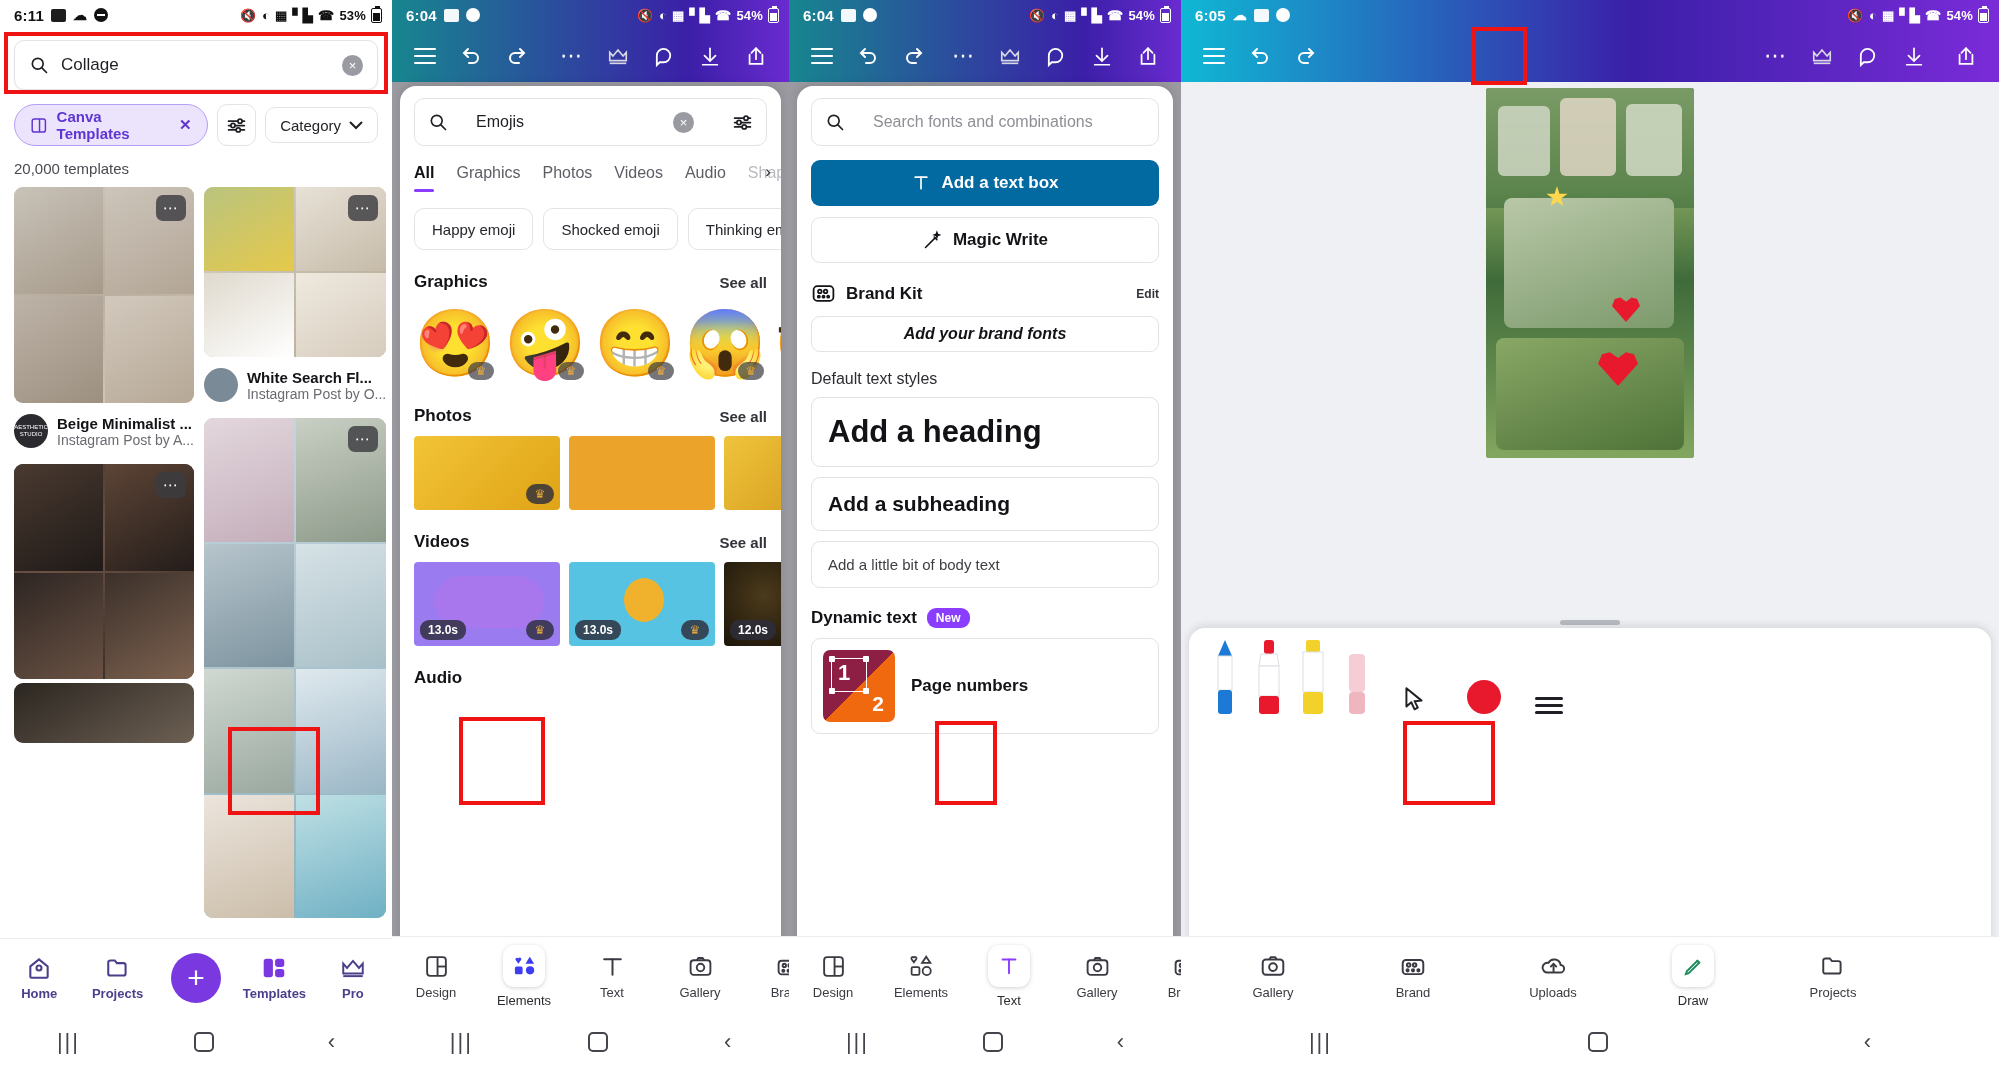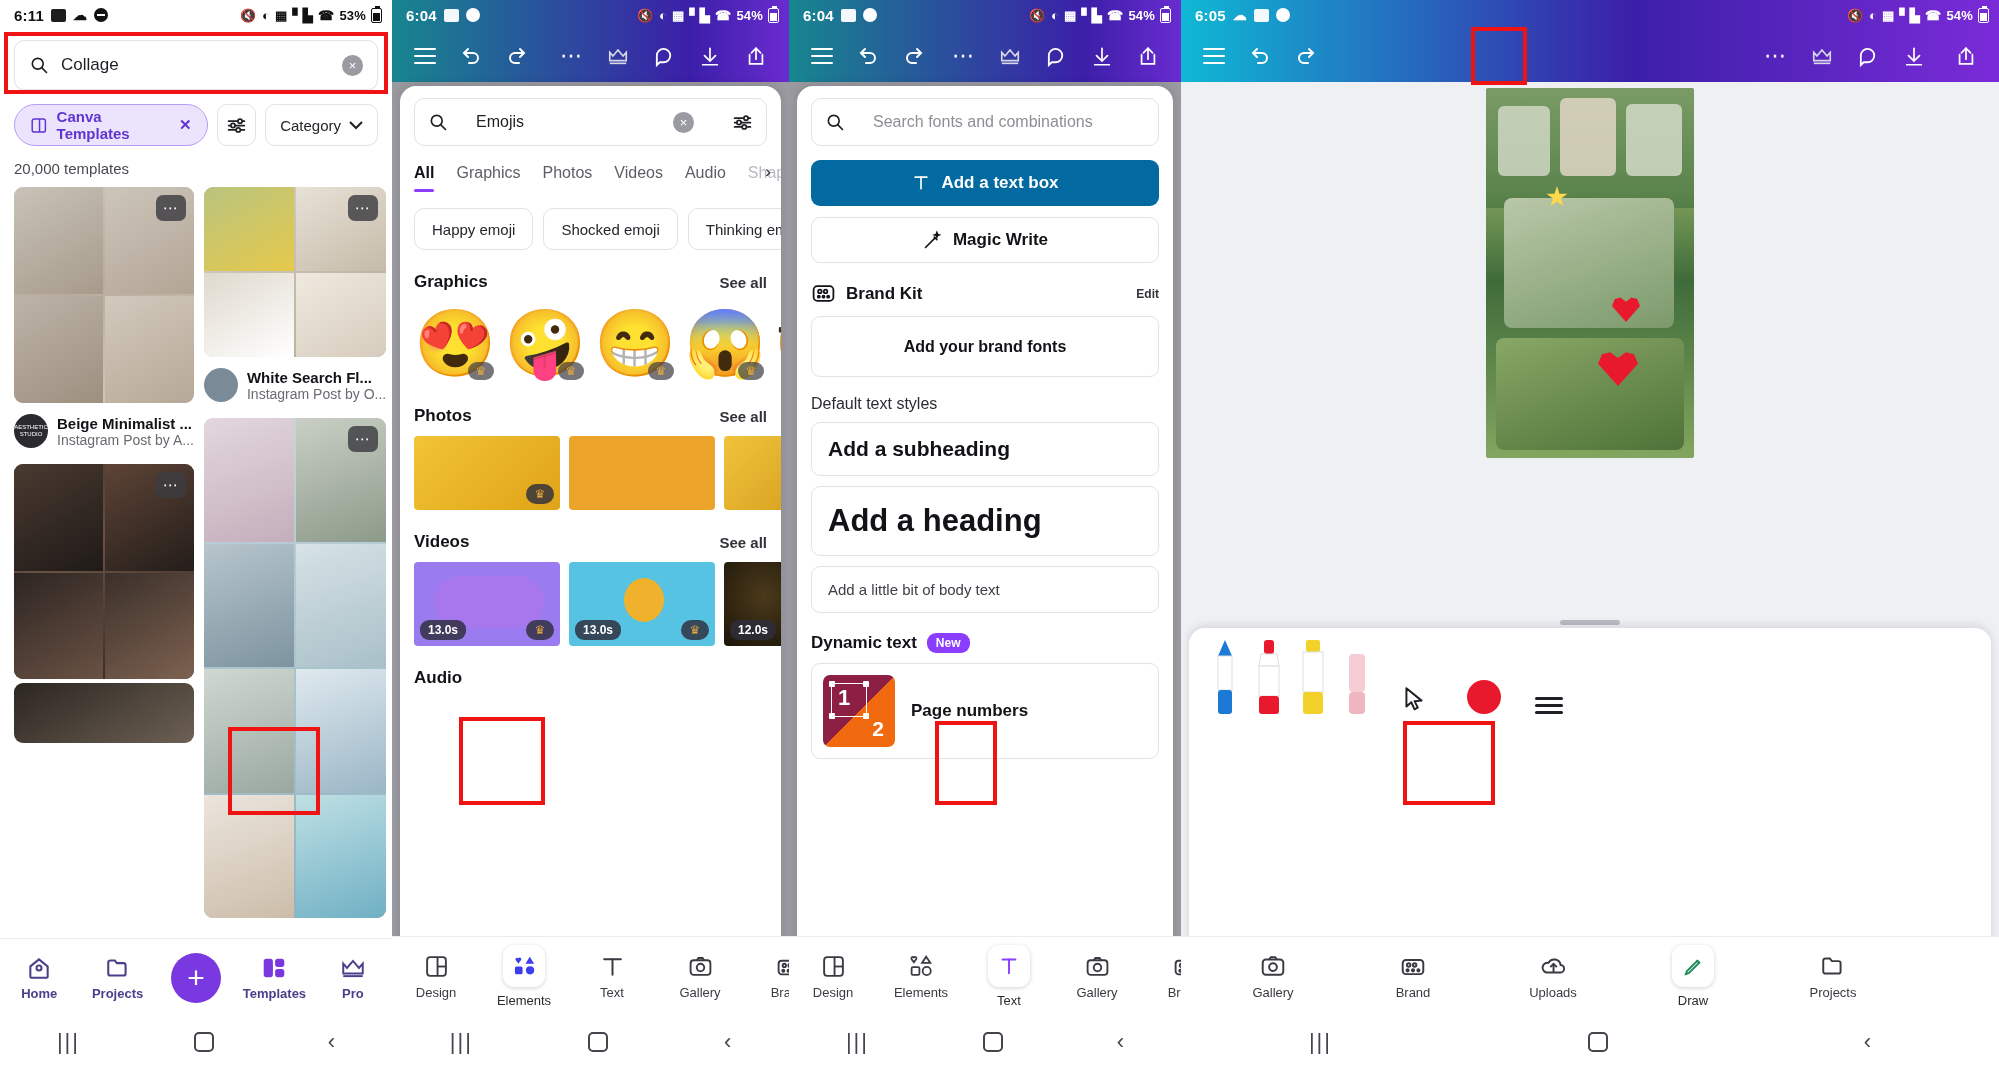--- a/index.html
+++ b/index.html
@@ -59,21 +59,21 @@
   svg.mag { width: 20px; height: 20px; flex: none; }
 
   .filters { display: flex; align-items: center; gap: 9px; padding: 0 14px; }
   .chip-active {
     display: flex; align-items: center; gap: 9px;
     background: #ece4fd; border: 1px solid #b79ef5; color: #5f35d1;
     height: 42px; border-radius: 21px; padding: 0 15px; font-size: 15px; font-weight: 600;
   }
   .chip-plain {
     display: flex; align-items: center; gap: 8px;
-    background: #fff; border: 1px solid #e3e3e6; height: 42px;
+    background: #fff; border: 1px solid #e3e3e6; height: 36px;
     border-radius: 10px; padding: 0 14px; font-size: 15px; color: #24242a;
   }
   .icon-btn {
     width: 42px; height: 42px; border: 1px solid #e3e3e6; border-radius: 10px;
     background:#fff; display:flex;align-items:center;justify-content:center;
   }
   .count { padding: 14px 14px 10px; font-size: 15px; color: #4a4a52; }
 
   .grid2 { display: flex; gap: 10px; padding: 0 14px; }
   .col { width: 50%; display: flex; flex-direction: column; gap: 4px; }
@@ -179,22 +179,22 @@
     height:46px;border-radius:9px;background:#0369a1;color:#fff;display:flex;align-items:center;
     justify-content:center;gap:10px;font-size:17px;font-weight:bold; margin-top:14px;
   }
   .btn-ghost {
     height:46px;border-radius:9px;border:1px solid #e3e3e6;background:#fff;color:#121217;
     display:flex;align-items:center;justify-content:center;gap:10px;font-size:17px;font-weight:bold;margin-top:11px;
   }
   .brandrow { display:flex;align-items:center;gap:10px;padding:18px 0 10px; }
   .brandrow .h { font-size:17px;font-weight:bold;color:#121217; }
   .brandrow .edit { margin-left:auto;font-size:12px;color:#33333a;font-weight:600; }
-  .boxbtn { height:61px;border:1px solid #e3e3e6;border-radius:9px;display:flex;align-items:center;
-            justify-content:center;font-size:16px;font-weight:bold;color:#121217; }
+  .boxbtn { height:36px;border:1px solid #e3e3e6;border-radius:9px;display:flex;align-items:center;
+            justify-content:center;font-size:16px;font-weight:bold;color:#121217;font-style:italic; }
   .lbl-sec { font-size:16px;color:#2b2b31;padding:18px 0 9px; }
   .tstyle { border:1px solid #e3e3e6;border-radius:9px;padding:14px 16px;margin-bottom:10px;background:#fff; }
   .tstyle.h1 { font-size:31px;font-weight:bold;color:#121217; padding: 16px; }
   .tstyle.h2 { font-size:21px;font-weight:bold;color:#121217; }
   .tstyle.body { font-size:15px;color:#3e3e46; }
   .dynhead { display:flex;align-items:center;gap:10px; padding: 10px 0 10px;}
   .dynhead .h { font-size:17px;font-weight:bold;color:#121217; }
   .newbadge { background:#8b3dff;color:#fff;font-size:12px;font-weight:bold;border-radius:9px;padding:3px 9px; }
   .dyncard { border:1px solid #e3e3e6;border-radius:9px;display:flex;align-items:center;gap:16px;padding:11px; }
   .pagenum-ico { width:72px;height:72px;border-radius:7px;position:relative;overflow:hidden;
@@ -716,22 +716,22 @@
               <circle cx="7.5" cy="15" r="1"></circle>
               <circle cx="12" cy="15" r="1"></circle>
               <circle cx="16.5" cy="15" r="1"></circle>
             </svg>
           <span class="h">Brand Kit</span>
           <span class="edit">Edit</span>
         </div>
         <div class="boxbtn">Add your brand fonts</div>
 
         <div class="lbl-sec">Default text styles</div>
+        <div class="tstyle h1">Add a heading</div>
         <div class="tstyle h2">Add a subheading</div>
-        <div class="tstyle h1">Add a heading</div>
         <div class="tstyle body">Add a little bit of body text</div>
 
         <div class="dynhead">
           <span class="h">Dynamic text</span>
           <span class="newbadge">New</span>
         </div>
         <div class="dyncard">
           <div class="pagenum-ico">
             <div class="pn-frame">
                 <i style="left:-3px;top:-3px"></i>

